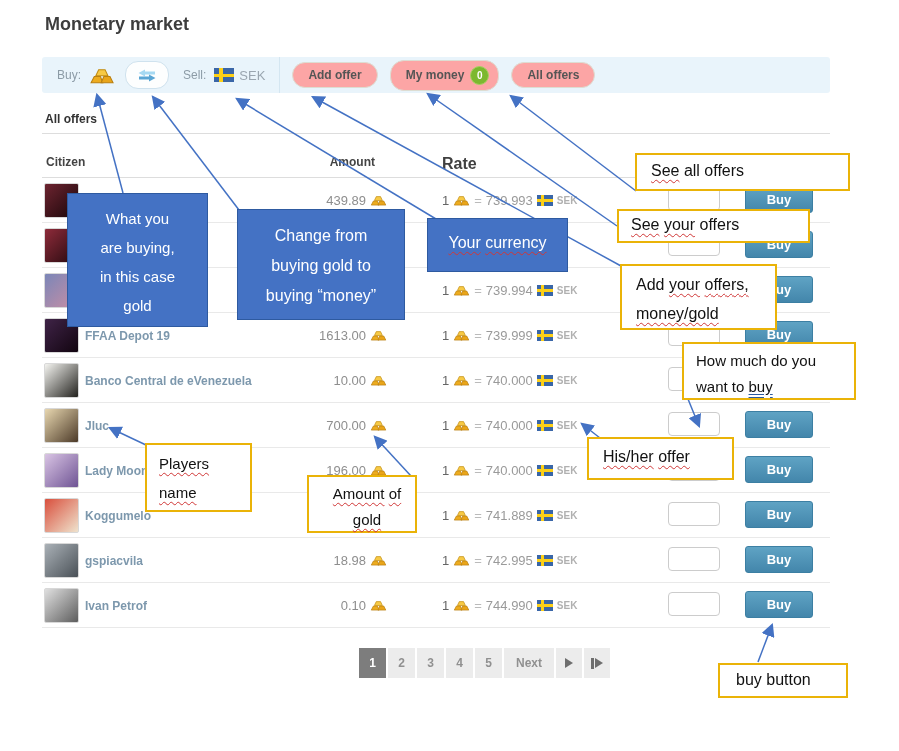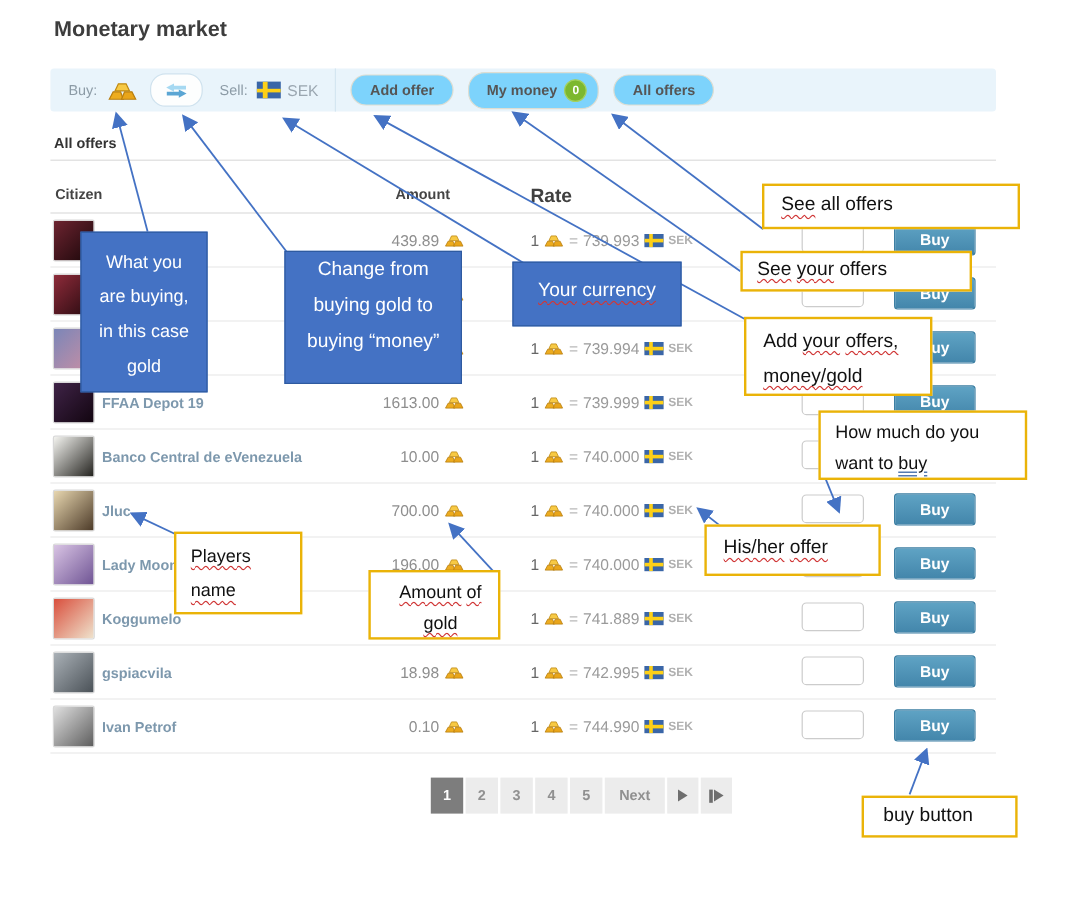--- a/index.html
+++ b/index.html
@@ -21,21 +21,21 @@
   .swap-pill{margin-left:10px;width:42px;height:26px;border-radius:13px;background:#fdfefe;
              border:1px solid #cfe2ee;display:flex;align-items:center;justify-content:center;cursor:pointer;}
   .flag{position:relative;width:16px;height:11px;background:#3a66a7;display:inline-block;overflow:hidden;flex:none;}
   .flag::before{content:"";position:absolute;left:0;top:4px;width:100%;height:3px;background:#fdd017;}
   .flag::after{content:"";position:absolute;left:4px;top:0;width:3px;height:100%;background:#fdd017;}
   .flag.lg{width:20px;height:14px;margin-left:8px;}
   .flag.lg::before{top:5.5px;height:3.5px;}
   .flag.lg::after{left:5px;width:3.5px;}
   .tb-sek{margin-left:5px;color:#9aa6b0;font-size:13px;}
   .tb-divider{margin-left:14px;width:1px;height:36px;background:#d4e6f1;}
-  .pill{margin-left:12px;padding:5px 15px;background:#7dd3fc;border:1px solid #ddddd2;
+  .pill{margin-left:12px;padding:5px 15px;background:#fca5a5;border:1px solid #ddddd2;
         border-radius:14px;font-weight:bold;font-size:12px;color:#555;display:flex;align-items:center;cursor:pointer;}
   .badge{width:17px;height:17px;border-radius:50%;background:#7cb82f;border:1px solid #a4d05f;color:#fff;
          font-size:10px;font-weight:bold;display:inline-flex;align-items:center;justify-content:center;
          margin-left:6px;margin-right:-6px;}
 
   
   .section-label{position:absolute;left:45px;top:112px;font-size:12px;font-weight:bold;color:#333;}
   .hr{position:absolute;left:42px;width:788px;height:1px;background:#ddd;}
   .col-citizen{position:absolute;left:46px;top:155px;font-size:12px;font-weight:bold;color:#444;}
   .col-amount{position:absolute;left:237px;top:155px;width:138px;text-align:right;font-size:12px;font-weight:bold;color:#444;}
@@ -72,22 +72,22 @@
   
   .arrows{position:absolute;left:0;top:0;z-index:40;pointer-events:none;}
 
   
   .ann{position:absolute;z-index:50;box-sizing:border-box;font-family:"Liberation Sans",sans-serif;}
   .ann.blue{background:#4472c4;border:1px solid #2e5aa0;color:#fff;text-align:center;}
   .ann.white{background:#fff;border:2px solid #eab308;color:#111;}
   .sq{text-decoration:underline;text-decoration-style:wavy;text-decoration-color:#d03737;
       text-decoration-thickness:1px;text-underline-offset:3px;text-decoration-skip-ink:none;}
   .ul{text-decoration:underline double #2c5a9e;text-underline-offset:2px;}
-  #ann-what{left:67px;top:193px;width:106px;height:134px;font-size:15px;line-height:29px;padding-top:10px;}
-  #ann-change{left:237px;top:209px;width:148px;height:111px;font-size:16px;line-height:30px;}
+  #ann-what{left:67px;top:193px;width:141px;height:134px;font-size:15px;line-height:29px;padding-top:10px;}
+  #ann-change{left:237px;top:209px;width:168px;height:111px;font-size:16px;line-height:30px;padding-top:11px;}
   #ann-currency{left:427px;top:218px;width:141px;height:54px;font-size:16px;padding-top:15px;}
   #ann-see-all{left:635px;top:153px;width:215px;height:38px;font-size:16px;padding:7px 0 0 14px;}
   #ann-see-your{left:617px;top:209px;width:193px;height:34px;font-size:16px;padding:5px 0 0 12px;}
   #ann-add-your{left:620px;top:264px;width:157px;height:66px;font-size:16px;line-height:29px;padding:4px 0 0 14px;}
   #ann-how-much{left:682px;top:342px;width:174px;height:58px;font-size:15px;line-height:26px;padding:4px 0 0 12px;}
   #ann-his-her{left:587px;top:437px;width:147px;height:43px;font-size:16px;padding:9px 0 0 14px;}
   #ann-players{left:145px;top:443px;width:107px;height:69px;font-size:15px;line-height:29px;padding:4px 0 0 12px;}
   #ann-amount-gold{left:307px;top:475px;width:110px;height:58px;font-size:15px;line-height:26px;padding:4px 0 0 10px;text-align:center;}
   #ann-buy-btn{left:718px;top:663px;width:130px;height:35px;font-size:16px;padding:6px 0 0 16px;}
 </style>

